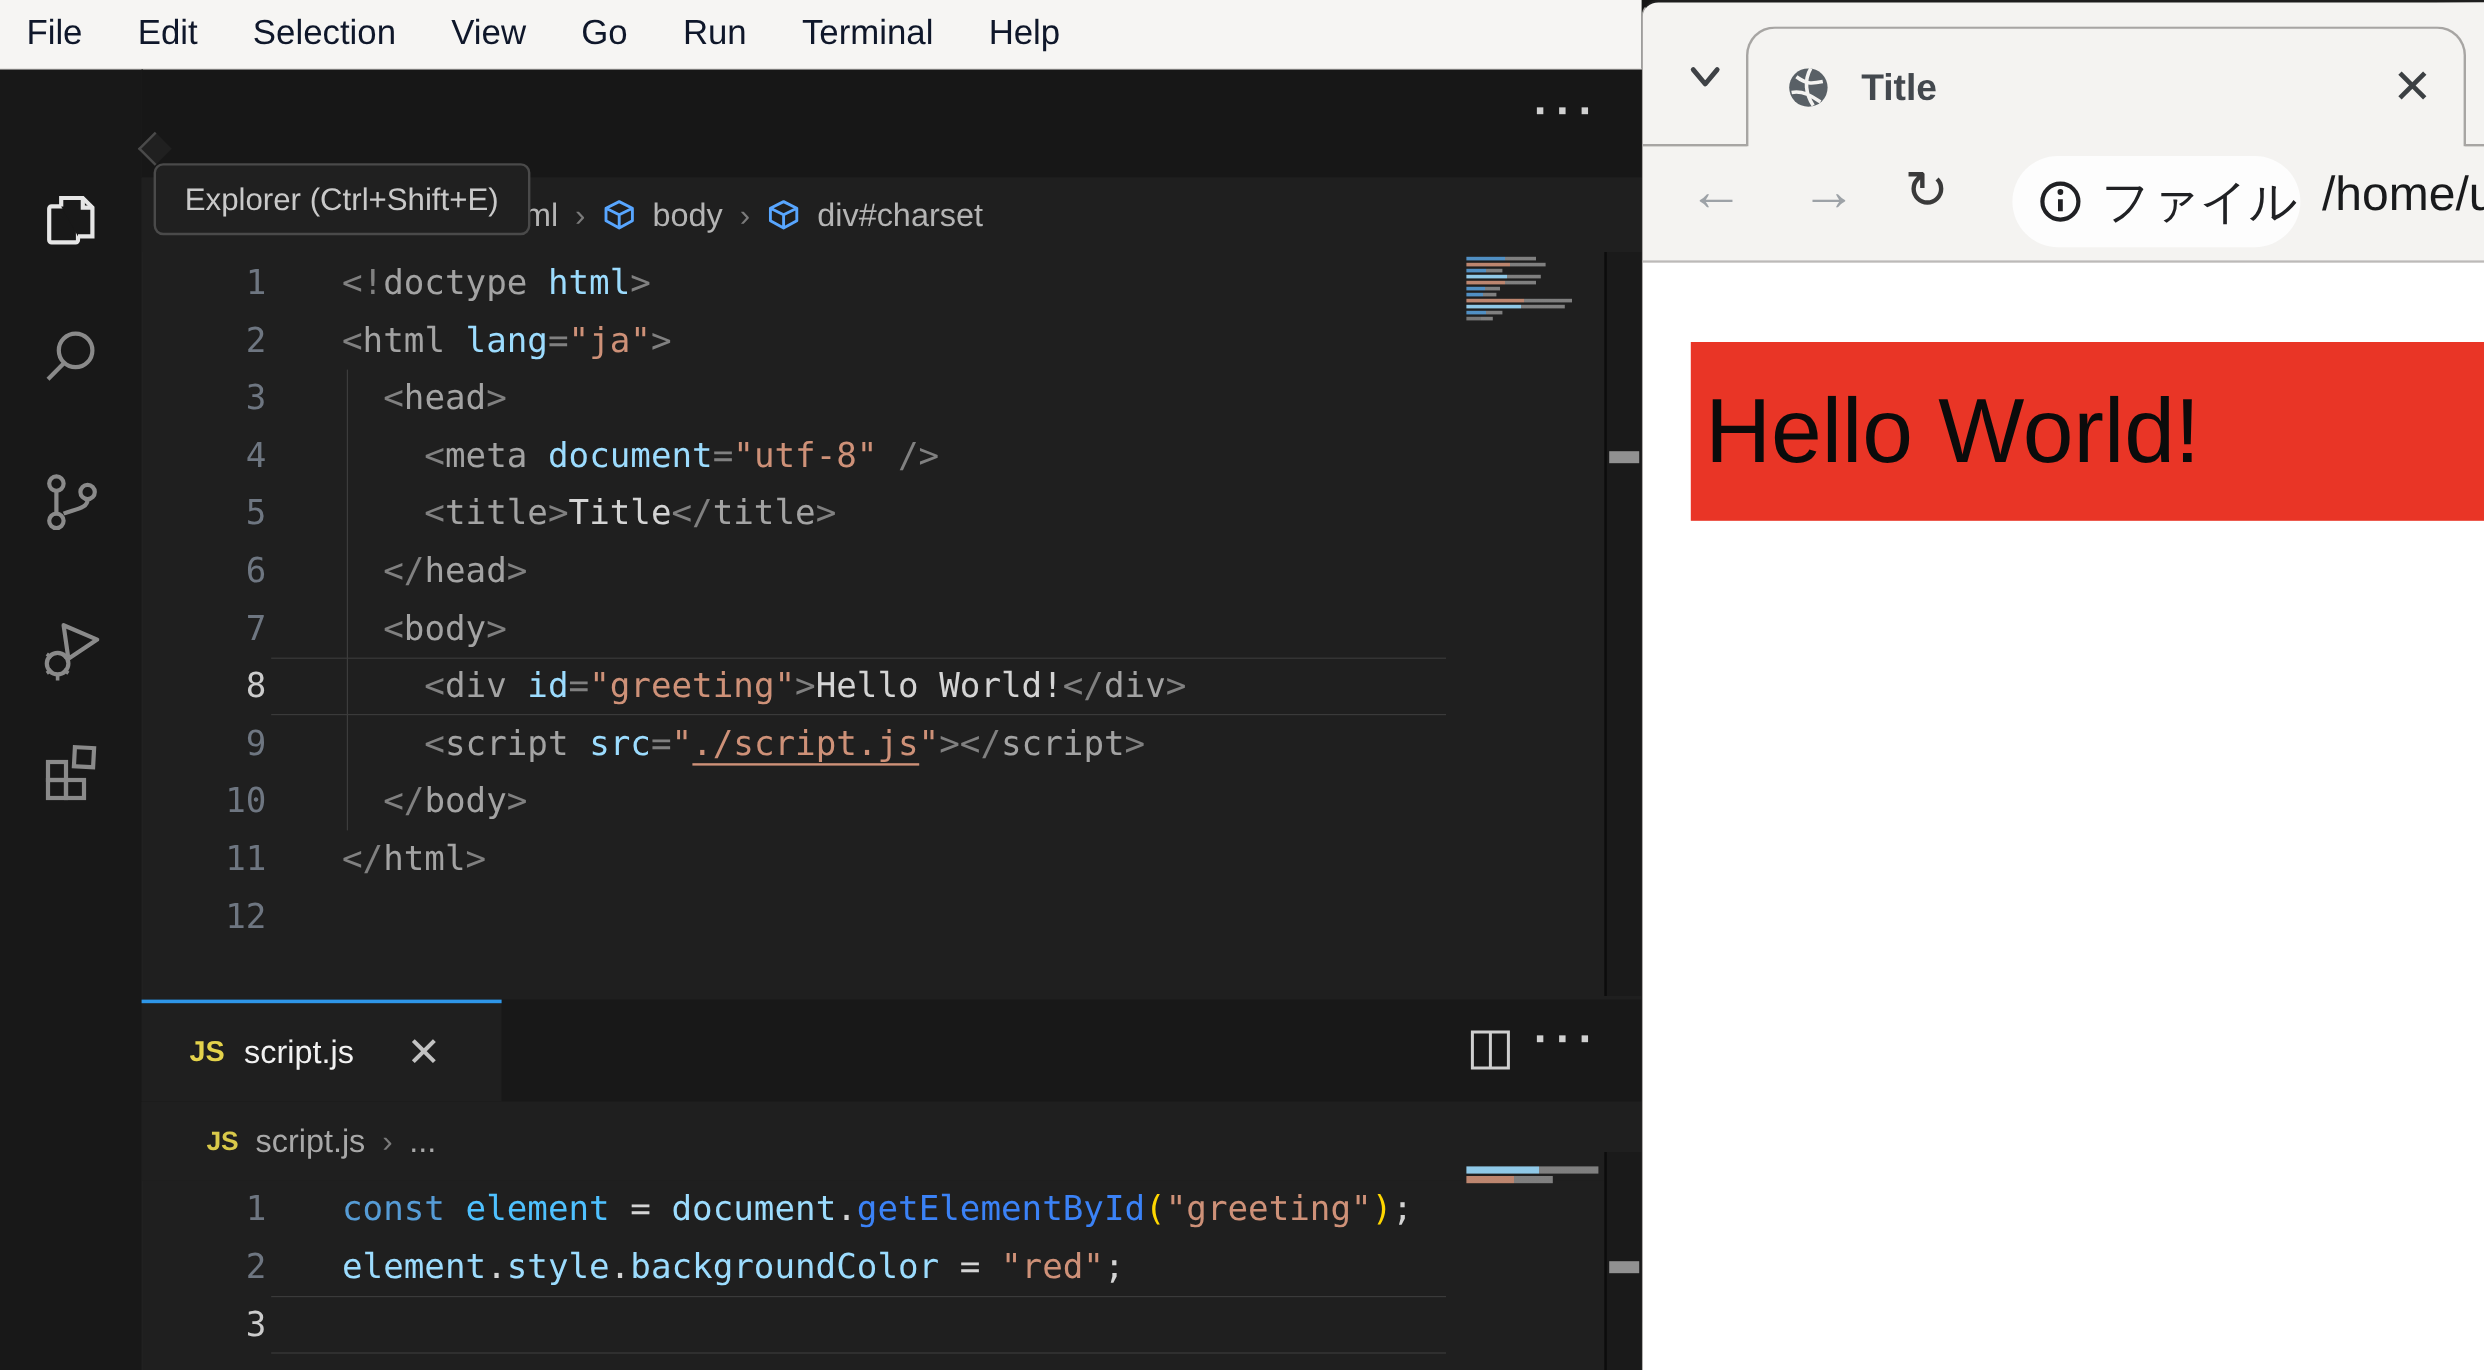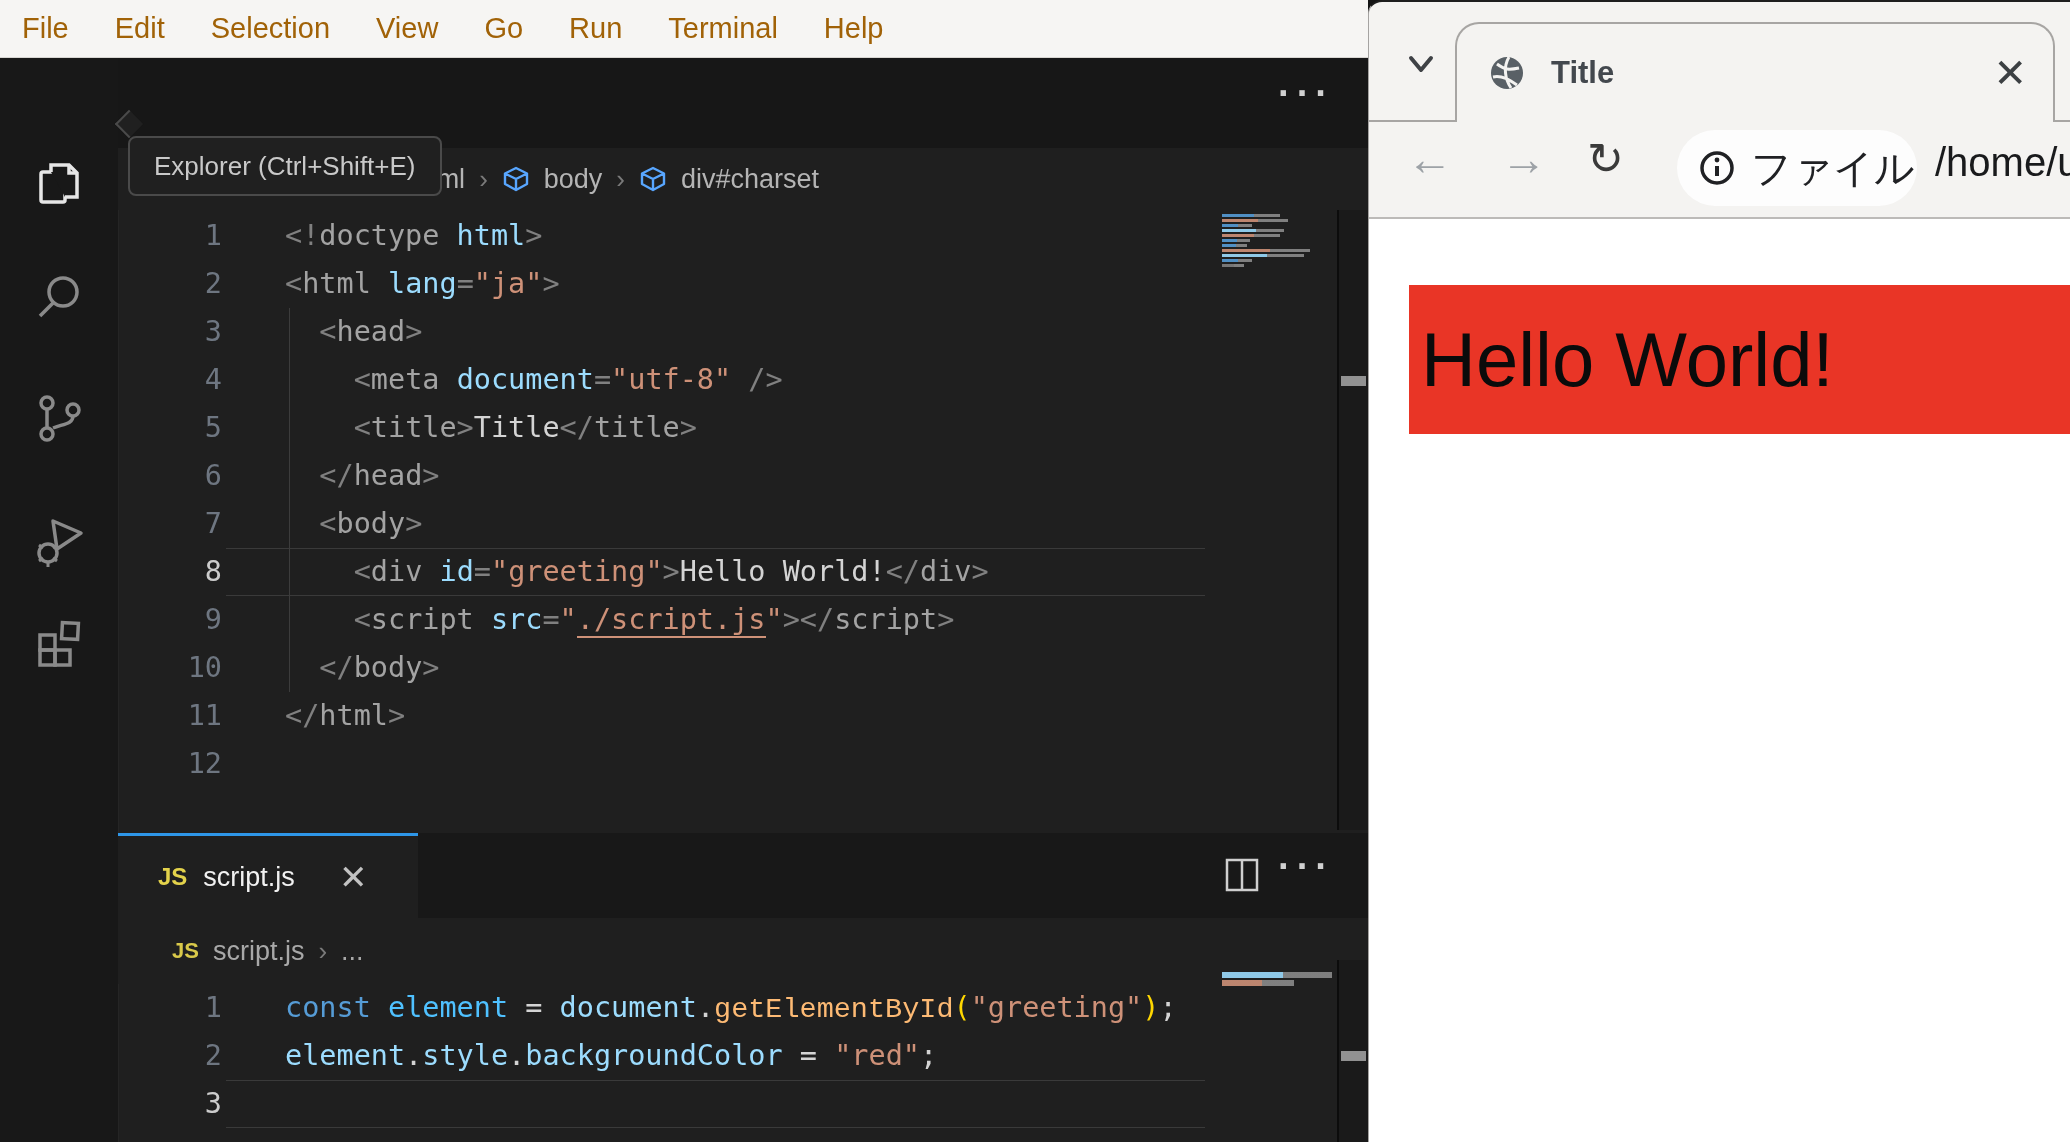--- a/index.html
+++ b/index.html
@@ -2,21 +2,21 @@
 <html><head>
 <meta charset="utf-8">
 <style>
   html,body{margin:0;padding:0;background:#141414;}
   #stage{position:relative;width:2070px;height:1142px;overflow:hidden;background:#141414;
          font-family:"Liberation Sans","DejaVu Sans",sans-serif;}
   
   #vscode{position:absolute;left:0;top:0;width:1368px;height:1142px;background:#1f1f1f;}
   #menubar{position:absolute;left:0;top:0;width:1368px;height:58px;background:#f6f5f3;
            border-bottom:1px solid #d8d6d2;display:flex;align-items:center;gap:46px;
-           padding-left:22px;box-sizing:border-box;font-size:29px;color:#a16207;}
+           padding-left:22px;box-sizing:border-box;font-size:29px;color:#0f172a;}
   .menu-item{cursor:default;white-space:nowrap;}
   #activitybar{position:absolute;left:0;top:58px;width:118px;height:1084px;background:#181818;
                border-right:1px solid #252525;}
   .ab-icon{position:absolute;left:31px;width:56px;height:56px;}
   
   #tooltip{position:absolute;left:128px;top:96px;height:56px;padding:0 24px;background:#202020;
            border:2px solid #4a4a4a;border-radius:8px;color:#c9c9c9;font-size:26px;
            display:flex;align-items:center;z-index:30;white-space:nowrap;margin-top:40px;}
   #tooltip-arrow{position:absolute;left:119px;top:114px;width:18px;height:18px;background:#202020;
            border-left:2px solid #4a4a4a;border-bottom:2px solid #4a4a4a;transform:rotate(45deg);z-index:31;}
@@ -37,21 +37,21 @@
   #code1{top:212px;}
   #code2{top:984px;}
   .code-row{position:relative;display:flex;height:48px;white-space:pre;}
   .gutter{width:104px;text-align:right;color:#6e7681;flex:none;}
   .ltext{margin-left:63px;}
   .code-row.current .gutter{color:#cccccc;}
   .code-row.current::before{content:"";position:absolute;left:108px;right:0;top:0;bottom:0;
         border-top:1px solid #3a3a3a;border-bottom:1px solid #3a3a3a;}
   .tk-p{color:#808080;} .tk-tag{color:#a3a3a3;} .tk-attr{color:#9cdcfe;} .tk-str{color:#ce9178;}
   .tk-txt{color:#d4d4d4;} .tk-kw{color:#569cd6;} .tk-var{color:#9cdcfe;} .tk-var2{color:#4fc1ff;}
-  .tk-fn{color:#fdba74;font-family:Liberation Mono, monospace;} .tk-par{color:#ffd700;} .tk-op{color:#d4d4d4;}
+  .tk-fn{color:#3b82f6;} .tk-par{color:#ffd700;} .tk-op{color:#d4d4d4;}
   .tk-link{color:#ce9178;border-bottom:2px solid #ce9178;}
   #indent-guide1{position:absolute;left:289px;top:308px;width:1px;height:384px;background:#3c3c3c;}
   
   .minimap{position:absolute;left:1222px;width:113px;}
   #minimap1{top:214px;} #minimap2{top:972px;}
   .mm-row{height:3px;margin-bottom:2px;opacity:.9;}
   .strip{position:absolute;left:1337px;width:31px;background:#1a1a1a;border-left:2px solid #0c0c0c;box-sizing:border-box;}
   #strip1{top:210px;height:620px;} #strip2{top:960px;height:182px;}
   .thumb{position:absolute;left:2px;right:2px;height:10px;background:#919191;}
   

